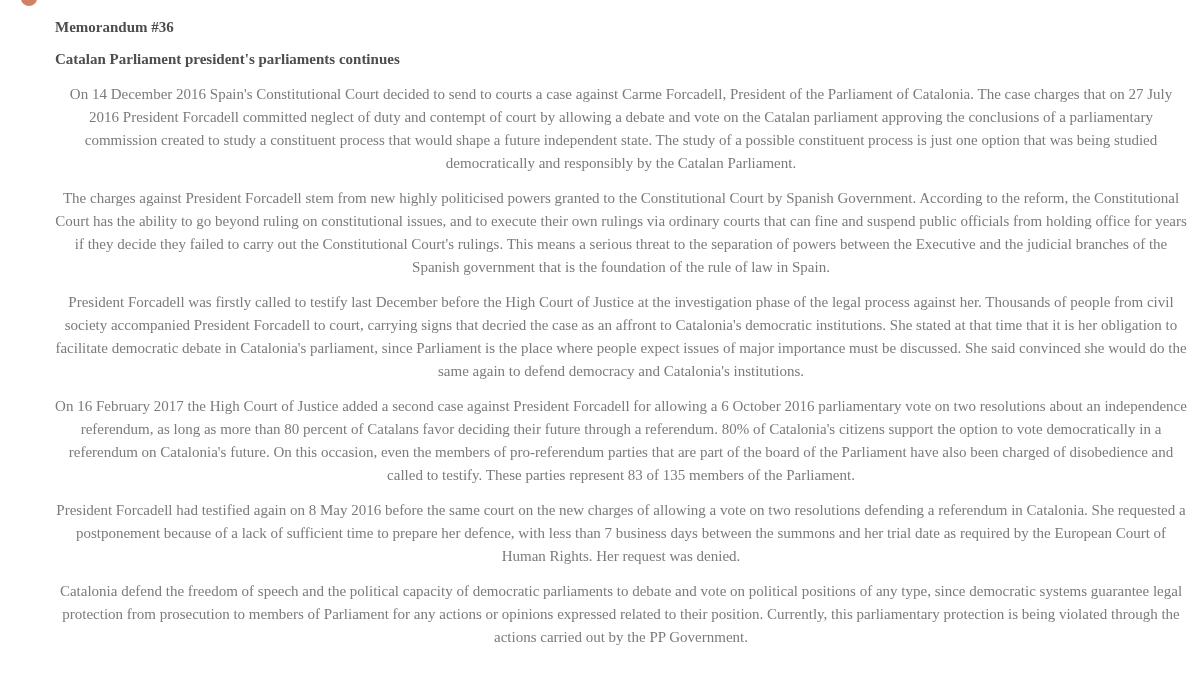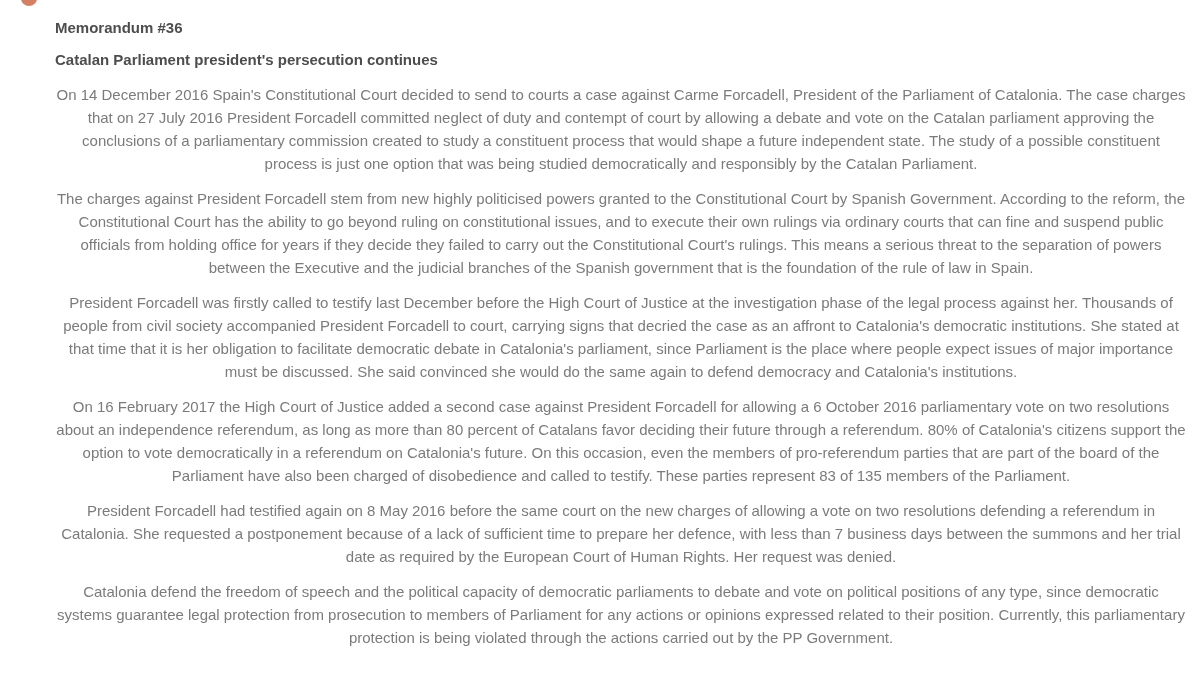--- a/index.html
+++ b/index.html
@@ -9,20 +9,21 @@
     width: 1200px;
     height: 675px;
     overflow: hidden;
     font-family: "Liberation Sans", "DejaVu Sans", sans-serif;
   }
   .page {
     position: relative;
     width: 1200px;
     height: 675px;
     background: var(--bg, #ffffff);
+    font-family: Liberation Serif, serif;
   }
   .clipped-dot {
     position: absolute;
     left: 21px;
     top: -9px;
     width: 16px;
     height: 15px;
     border-radius: 50%;
     background: var(--accent, #c6552f);
     opacity: 0.75;
@@ -59,21 +60,21 @@
 <body>
 
 <div class="page">
 
   <span class="clipped-dot"></span>
 
   <div class="content">
 
     <p class="doc-title">Memorandum #36</p>
 
-    <p class="doc-subtitle">Catalan Parliament president's persecution continues</p>
+    <p class="doc-subtitle">Catalan Parliament president's parliaments continues</p>
 
     <p class="doc-paragraph">On 14 December 2016 Spain's Constitutional Court decided to send to courts a case against Carme Forcadell, President of the Parliament of Catalonia. The case charges that on 27 July 2016 President Forcadell committed neglect of duty and contempt of court by allowing a debate and vote on the Catalan parliament approving the conclusions of a parliamentary commission created to study a constituent process that would shape a future independent state.  The study of a possible constituent process is just one option that was being studied democratically and responsibly by the Catalan Parliament.</p>
 
     <p class="doc-paragraph">The charges against President Forcadell stem from new highly politicised powers granted to the Constitutional Court by Spanish Government. According to the reform, the Constitutional Court has the ability to go beyond ruling on constitutional issues, and to execute their own rulings via ordinary courts that can fine and suspend public officials from holding office for years if they decide they failed to carry out the Constitutional Court's rulings. This means a serious threat to the separation of powers between the Executive and the judicial branches of the Spanish government that is the foundation of the rule of law in Spain.</p>
 
     <p class="doc-paragraph">President Forcadell was firstly called to testify last December before the High Court of Justice at the investigation phase of the legal process against her. Thousands of people from civil society accompanied President Forcadell to court, carrying signs that decried the case as an affront to Catalonia's democratic institutions.  She stated at that time that it is her obligation to facilitate democratic debate in Catalonia's parliament, since Parliament is the place where people expect issues of major importance must be discussed. She said convinced she would do the same again to defend democracy and Catalonia's institutions.</p>
 
     <p class="doc-paragraph">On 16 February 2017 the High Court of Justice added a second case against President Forcadell for allowing a 6 October 2016 parliamentary vote on two resolutions about an independence referendum, as long as more than 80 percent of Catalans favor deciding their future through a referendum. 80% of Catalonia's citizens support the option to vote democratically in a referendum on Catalonia's future. On this occasion, even the members of pro-referendum parties that are part of the board of the Parliament have also been charged of disobedience and called to testify. These parties represent 83 of 135 members of the Parliament.</p>
 
     <p class="doc-paragraph">President Forcadell had testified again on 8 May 2016 before the same court on the new charges of allowing a vote on two resolutions defending a referendum in Catalonia. She requested a postponement because of a lack of sufficient time to prepare her defence, with less than 7 business days between the summons and her trial date as required by the European Court of Human Rights.  Her request was denied.</p>

